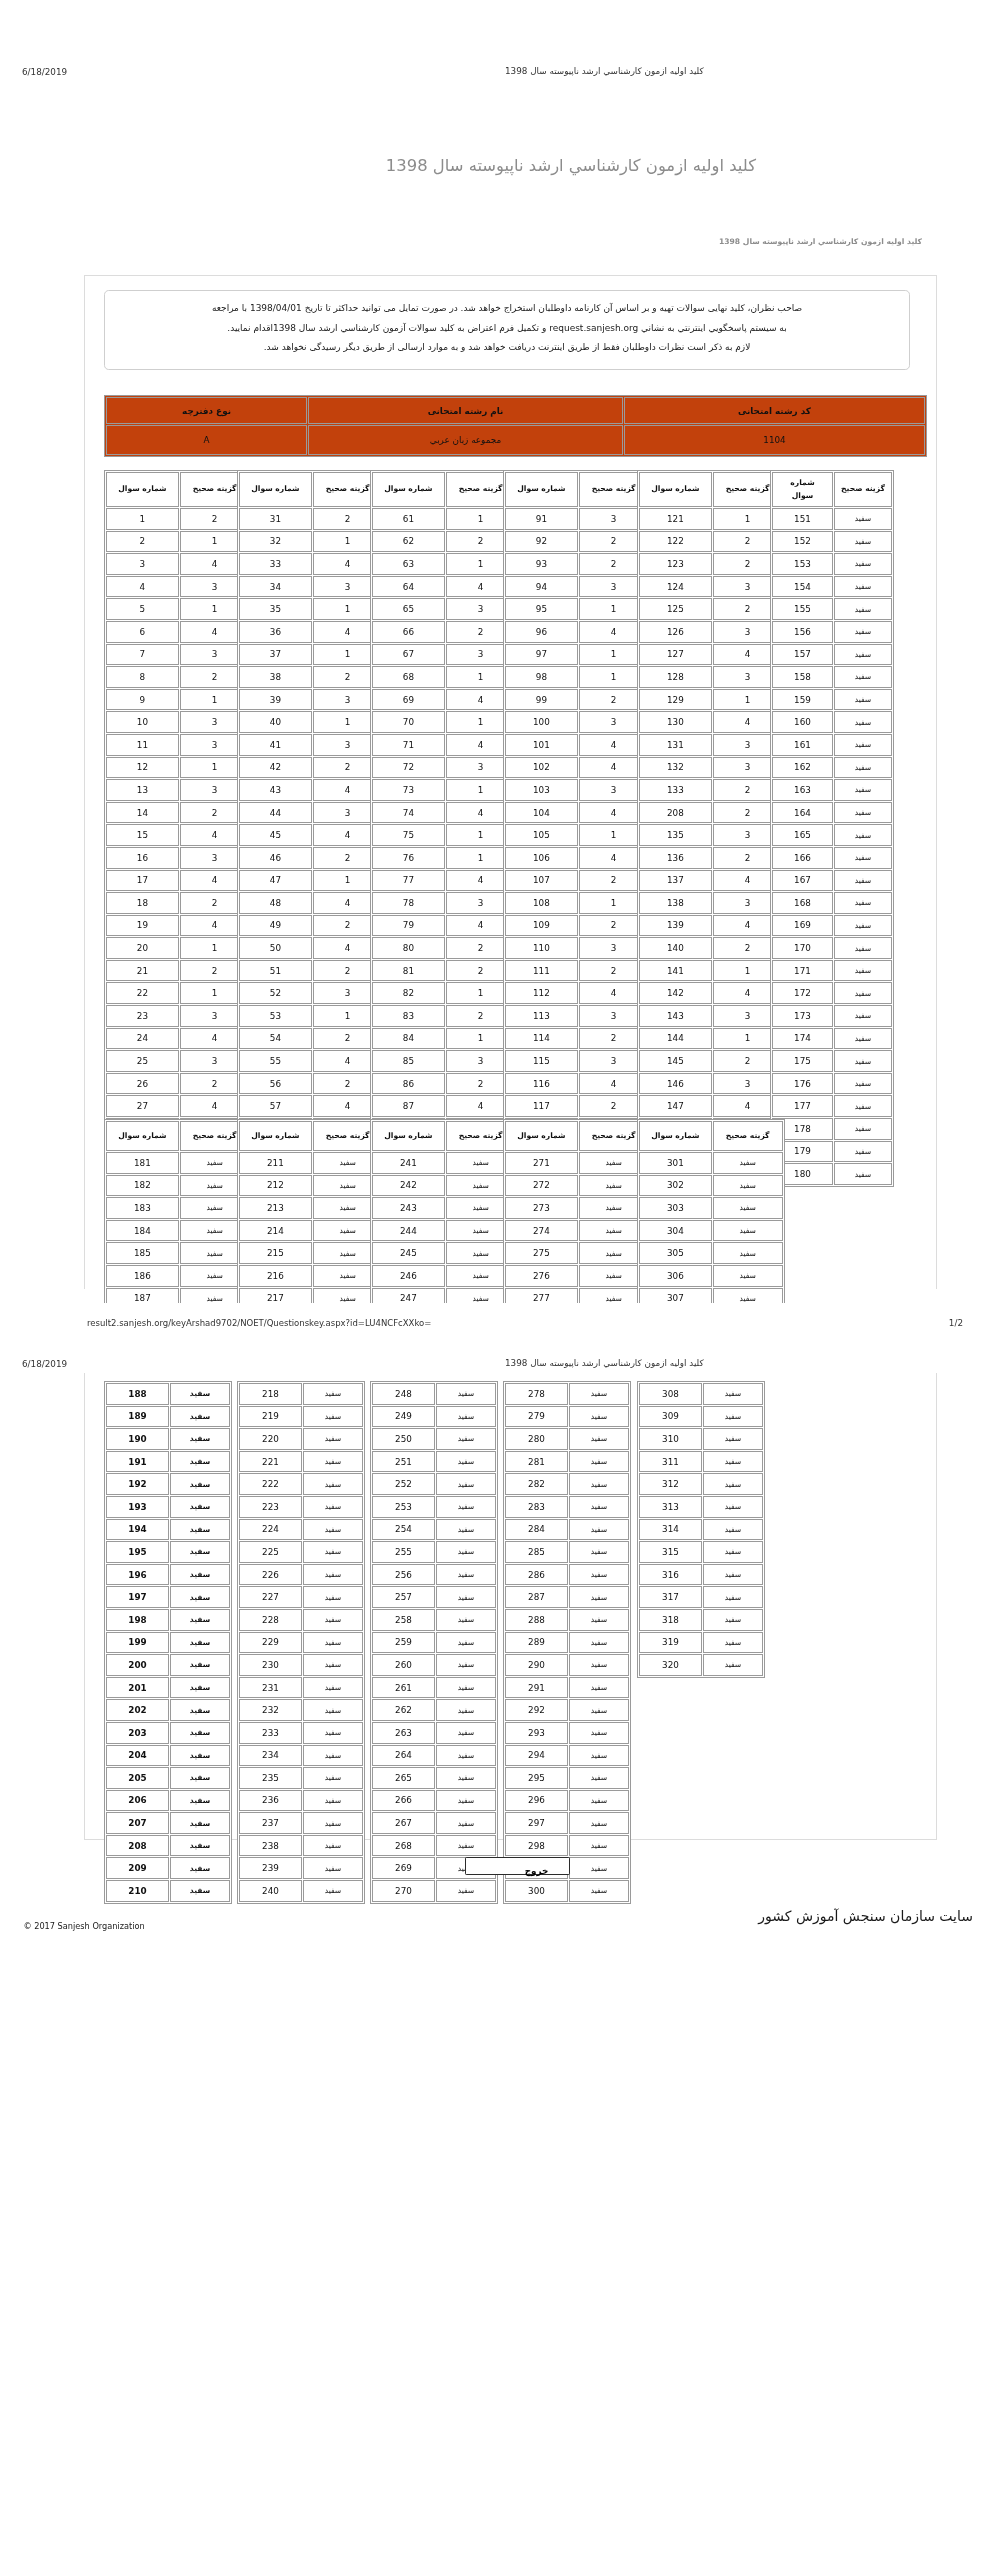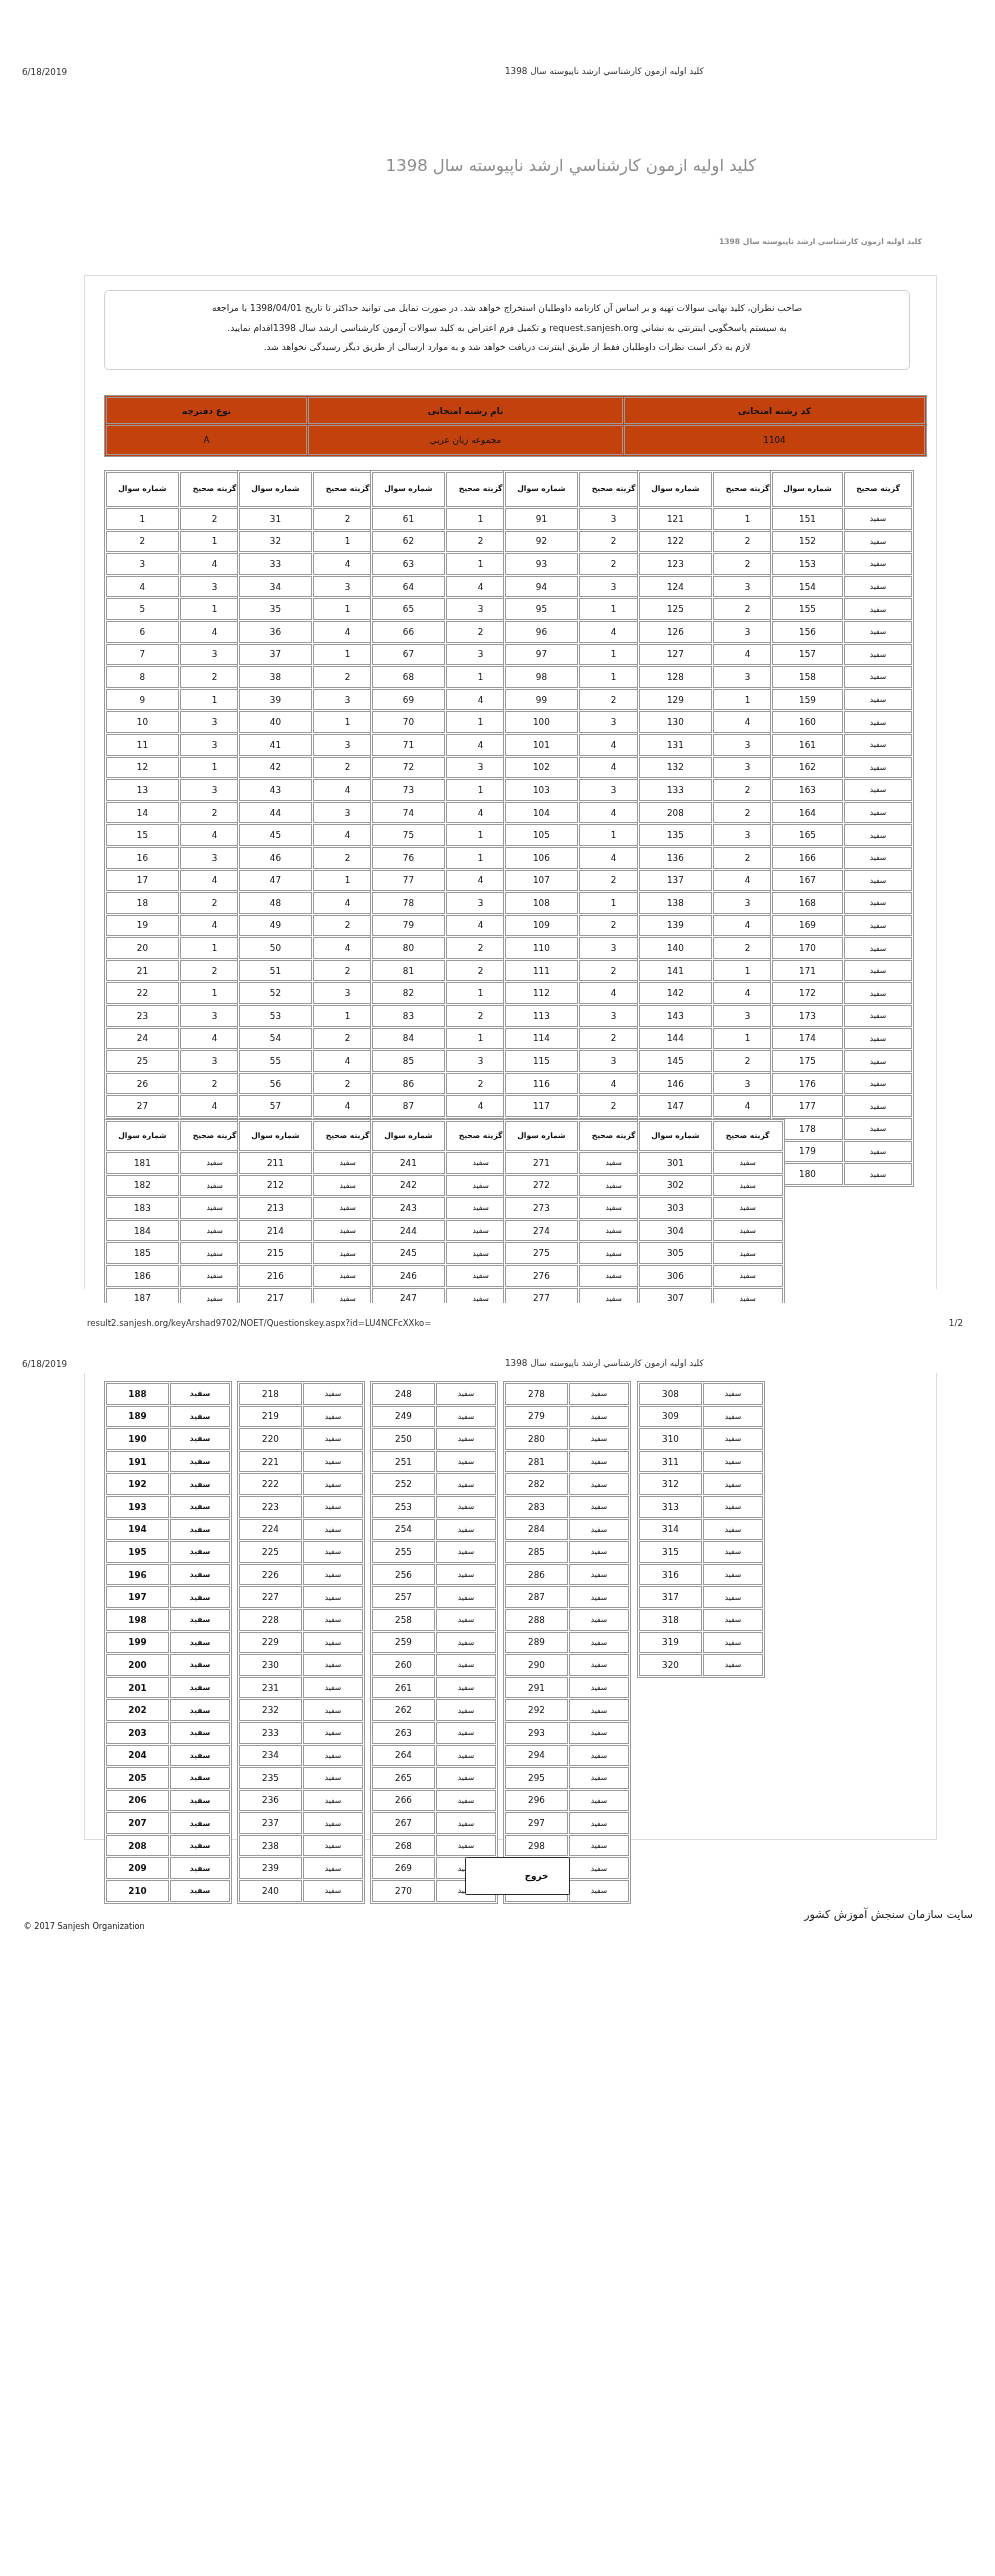--- a/index.html
+++ b/index.html
@@ -15,21 +15,21 @@
   #panel2{border-top:none;}
   .notice{border:0.6px solid #cfcfcf;border-radius:4.7px;direction:rtl;text-align:center;
           font-size:9px;line-height:19.6px;color:#1a1a1a;padding-top:8.2px;box-sizing:border-box;}
   
   table.info{border-collapse:separate;border-spacing:1.2px;border:0.6px solid #9a9a9a;background:#c2410c;}
   table.info th,table.info td{border:0.6px solid #9a9a9a;text-align:center;font-size:8.8px;vertical-align:middle;}
   table.info th{height:23.4px;font-weight:bold;}
   table.info td{height:26px;font-weight:normal;}
   .c-type{width:197px;} .c-name{width:311px;} .c-code{width:297px;}
   
-  .pairs-holder{position:absolute;width:790px;padding-left:20px;}
+  .pairs-holder{position:absolute;width:790px;}
   table.pair{position:absolute;top:0;border-collapse:separate;border-spacing:1.2px;
              border:0.6px solid #9a9a9a;background:#fff;table-layout:fixed;}
   table.pair th,table.pair td{border:0.6px solid #9a9a9a;text-align:center;vertical-align:middle;overflow:hidden;}
   table.pair th{width:59px;height:33px;font-size:7.6px;font-weight:bold;line-height:1.6;padding:0 5.9px;box-sizing:content-box;}
   table.pair th+th{width:56px;}
   table.pair td.q{width:59px;height:17.6px;font-size:8.8px;}
   table.pair td.a{width:56px;height:17.6px;font-size:8.8px;}
   table.pair td.blank{font-size:7.6px;}
   #t2a table.pair th{height:28px;}
   #t2a{overflow:hidden;height:184px;}
@@ -1491,21 +1491,21 @@
             <td class="a blank fa">سفید</td>
           </tr>
           <tr>
             <td class="q">320</td>
             <td class="a blank fa">سفید</td>
           </tr>
         </tbody>
       </table>
     </div>
 
-  <button class="abs exit-btn" style="left:465px;top:1813px;width:105px;height:38px;padding-left:44px;">خروج</button>
-
-  <div class="abs fa" style="right:22px;top:1864px;font-size:11px;color:#1a1a1a;">سایت سازمان سنجش آموزش کشور</div>
+  <button class="abs exit-btn" style="left:465px;top:1813px;width:105px;height:18px;padding-left:44px;">خروج</button>
+
+  <div class="abs fa" style="right:22px;top:1864px;font-size:14px;color:#1a1a1a;">سایت سازمان سنجش آموزش کشور</div>
   <div class="abs" style="left:23.4px;top:1877px;font-size:8.2px;color:#1a1a1a;white-space:nowrap;">© 2017 Sanjesh Organization</div>
 
   <div class="abs footer-url" style="left:39px;top:2543px;">result2.sanjesh.org/keyArshad9702/NOET/Questionskey.aspx?id=LU4NCFcXXko=</div>
   <div class="abs print-txt" style="right:32px;top:2543px;">2/2</div>
 </div>
 
 
 </body></html>

